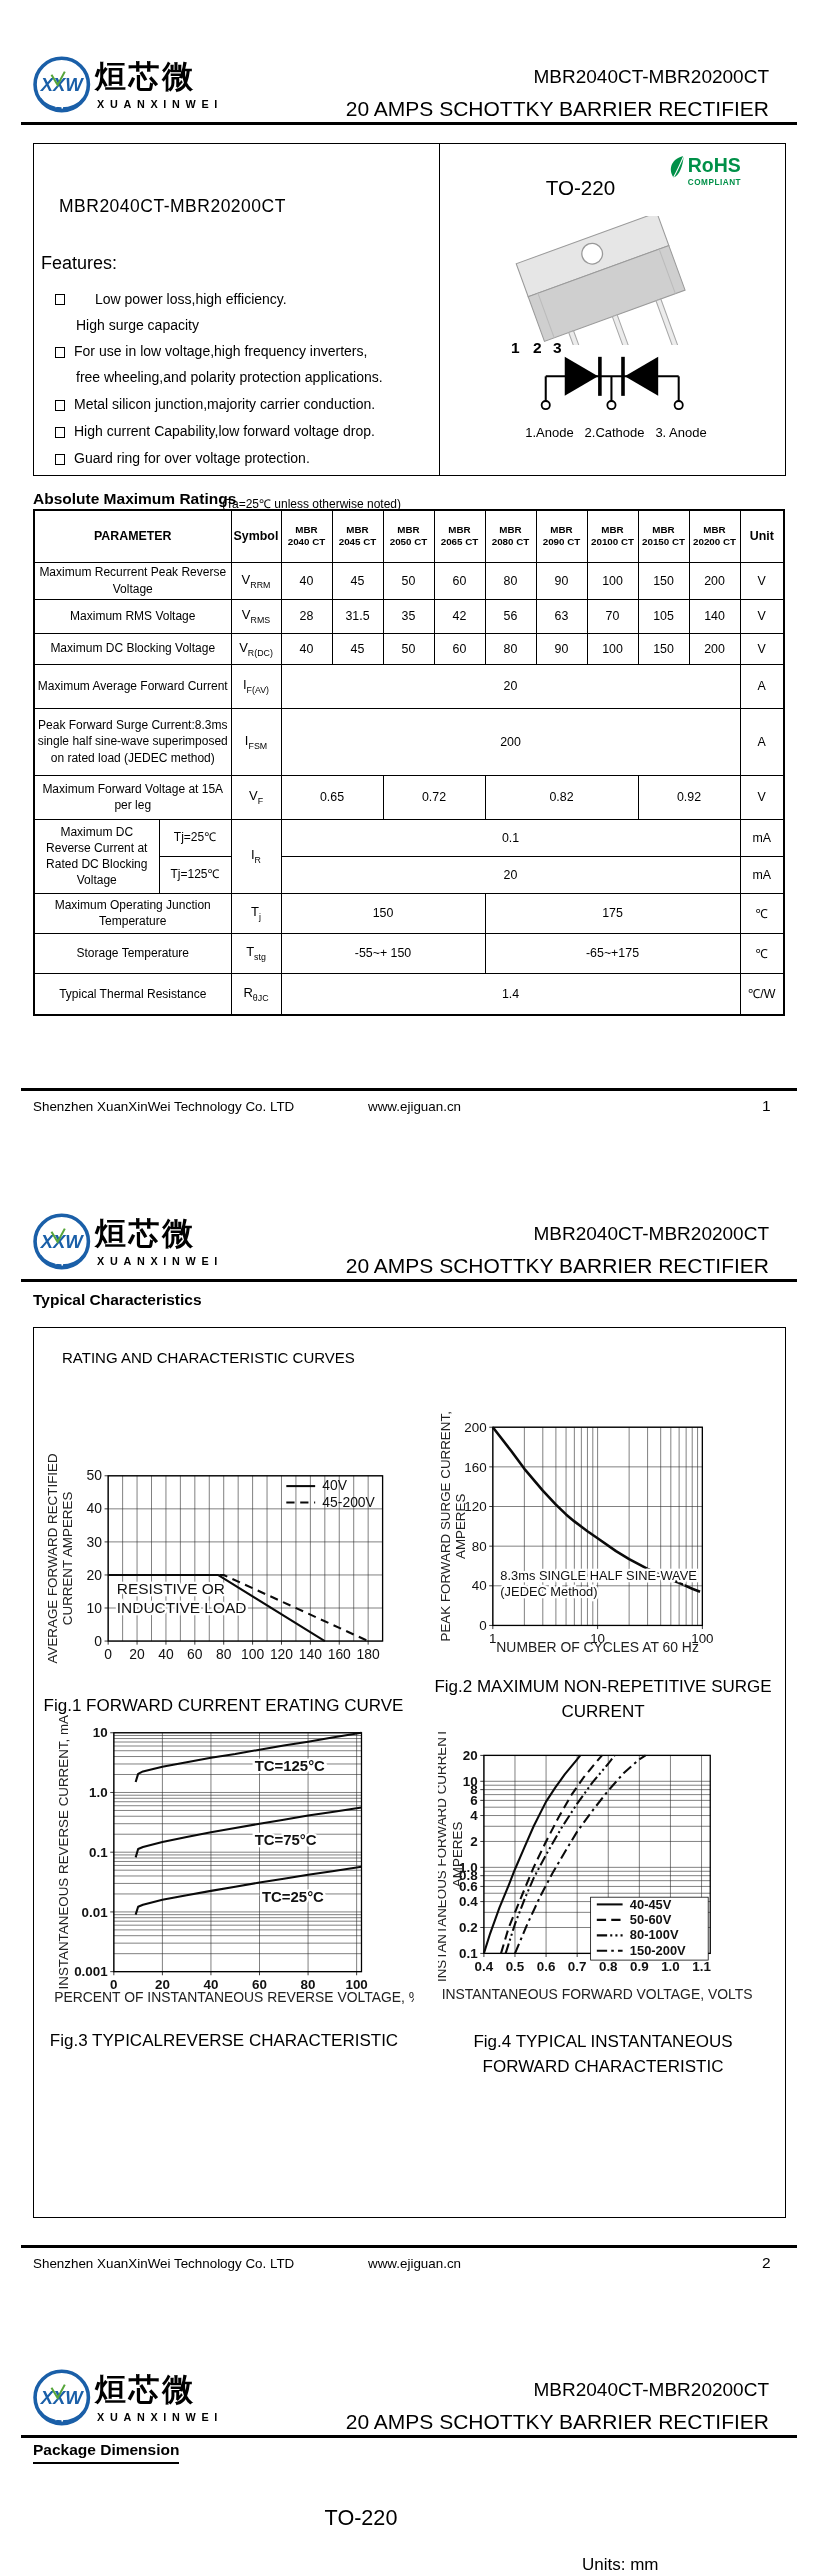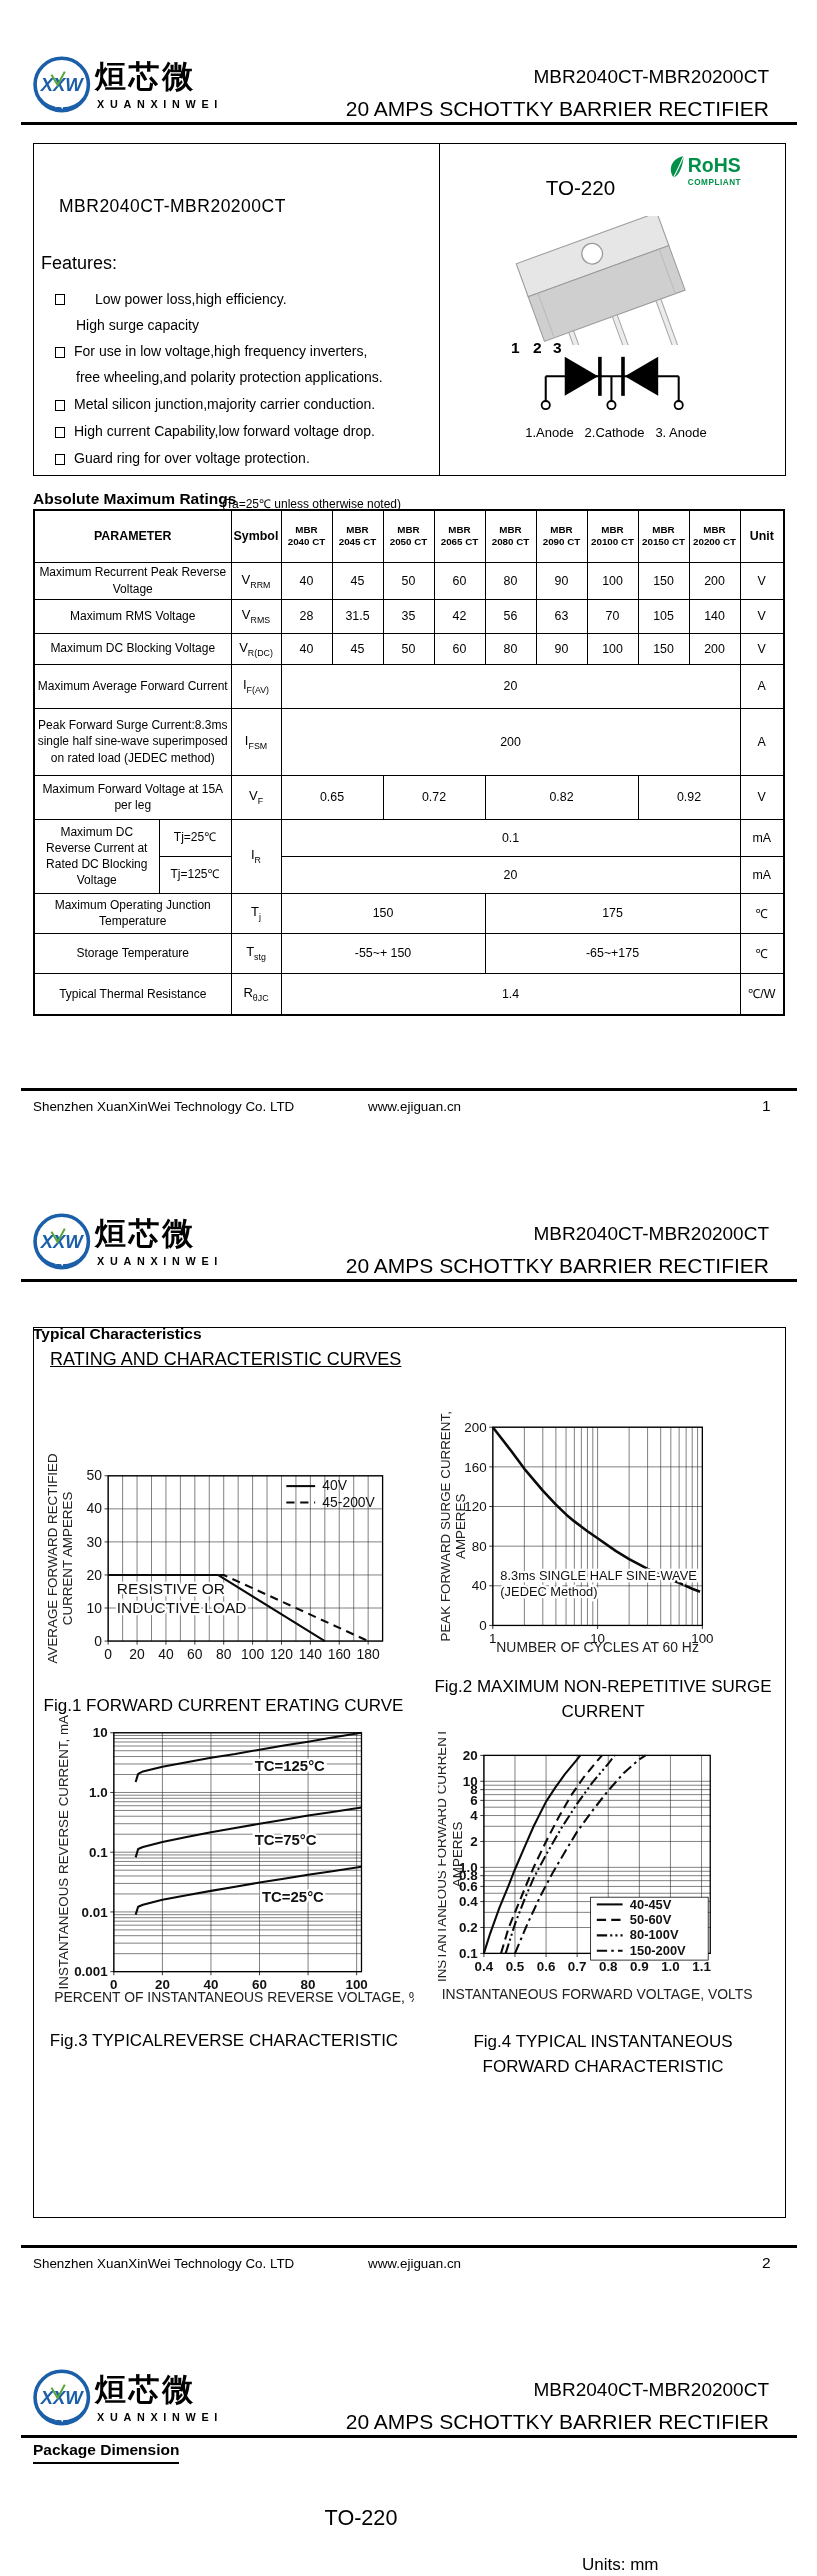--- a/index.html
+++ b/index.html
@@ -27,23 +27,23 @@
   .amr-h{position:absolute;left:33px;top:490px;font-size:15.5px;font-weight:700;}
   .amr-cond{position:absolute;left:222px;top:495px;font-size:12px;}
   table.amr{position:absolute;left:33px;top:509px;width:751px;border-collapse:collapse;table-layout:fixed;border:2.1px solid #000;}
   table.amr td,table.amr th{border-left:1px solid #000;border-right:1px solid #000;border-top:1.5px solid #000;border-bottom:1.5px solid #000;text-align:center;vertical-align:middle;padding:1px 2.1px;}
   table.amr th{font-size:12.4px;font-weight:700;}
   table.amr .model{font-size:9.8px;font-weight:700;line-height:1.25;}
   table.amr .param{font-size:12px;line-height:1.35;}
   table.amr .val{font-size:12.4px;}
   table.amr .sym{font-size:13px;}
   .sub{font-size:68%;vertical-align:sub;}
-  .tc-h{position:absolute;left:33px;top:168px;font-size:15.5px;font-weight:700;text-align:center;}
+  .tc-h{position:absolute;left:33px;top:134px;font-size:15.5px;font-weight:700;text-align:center;}
   .curvebox{position:absolute;left:33px;top:170px;width:751px;height:889px;border:1.5px solid #000;}
-  .curves-t{position:absolute;left:50px;top:192px;font-size:18px;text-decoration:underline;}
+  .curves-t{position:absolute;left:62px;top:192px;font-size:15px;}
   .chart{position:absolute;}
   .cap{position:absolute;text-align:center;font-size:17px;line-height:1.45;}
   .pd-h{position:absolute;left:33px;top:128px;font-size:15.5px;font-weight:700;border-bottom:2.1px solid #000;padding-bottom:3.1px;}
   .pd-pkg{position:absolute;left:258px;top:192px;width:206px;text-align:center;font-size:21.6px;}
   .pd-units{position:absolute;left:582px;top:242px;font-size:17px;}
   svg text{font-family:"Liberation Sans",sans-serif;}
 </style>
 </head>
 <body>
 

